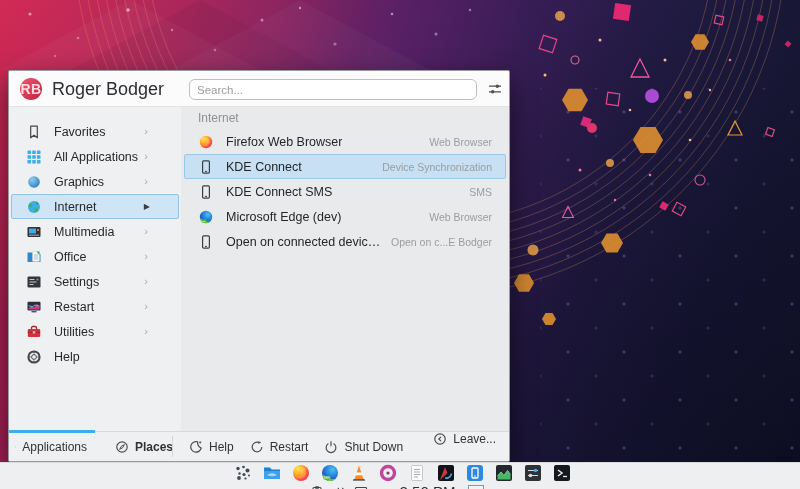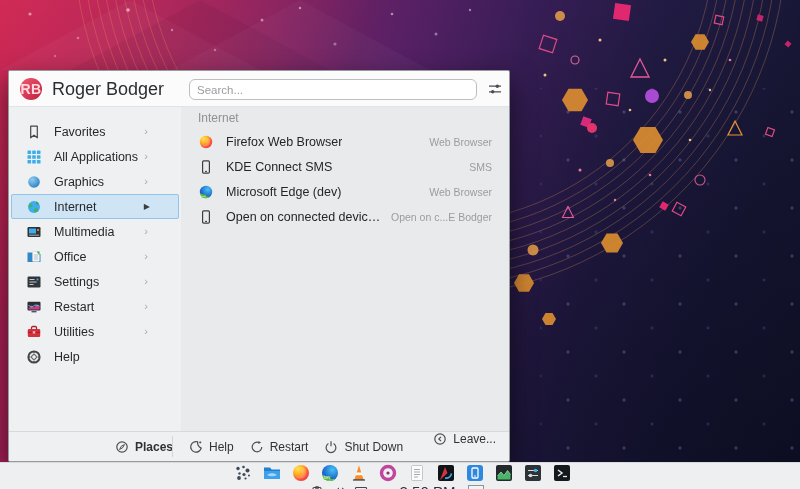--- a/index.html
+++ b/index.html
@@ -373,20 +373,30 @@
                   </radialGradient>
                 </defs>
                 <circle cx="8" cy="8" r="6.2" fill="url(#ffx)"></circle>
                 <path d="M8.2 3.2c2.3.3 3.9 2.2 3.9 4.6 0 2.7-2.1 4.6-4.5 4.6-1.6 0-3-.8-3.8-2 .9.6 2.3.7 3.3.1 1.3-.7 1.8-2 1.4-3.4-.3-1-.2-2.6-.3-3.9z" fill="rgba(255,255,255,.18)"></path>
               </svg>
           </span>
           <span class="ar-name">Firefox Web Browser</span>
           <span class="ar-sub">Web Browser</span>
         </div>
 
+        <div class="app-row sel">
+          <span class="ar-icon">
+            <svg viewBox="0 0 16 16" width="16" height="16">
+                <rect x="4.6" y="1.8" width="6.8" height="12.4" rx="1.1" fill="none" stroke="#3a3e42" stroke-width="1.2"></rect>
+                <path d="M7 12.4h2" stroke="#3a3e42" stroke-width="1"></path>
+              </svg>
+          </span>
+          <span class="ar-name">KDE Connect</span>
+          <span class="ar-sub">Device Synchronization</span>
+        </div>
 
         <div class="app-row">
           <span class="ar-icon">
             <svg viewBox="0 0 16 16" width="16" height="16">
                 <rect x="4.6" y="1.8" width="6.8" height="12.4" rx="1.1" fill="none" stroke="#3a3e42" stroke-width="1.2"></rect>
                 <path d="M7 12.4h2" stroke="#3a3e42" stroke-width="1"></path>
               </svg>
           </span>
           <span class="ar-name">KDE Connect SMS</span>
           <span class="ar-sub">SMS</span>
@@ -421,20 +431,31 @@
           </span>
           <span class="ar-name">Open on connected device via KDE Connect</span>
           <span class="ar-sub">Open on c...E Bodger</span>
         </div>
       </div>
 
     </div>
 
     <div class="pp-footer">
 
+      <div class="tab tab-apps active">
+        <svg width="14" height="14" viewBox="0 0 14 14">
+          <g fill="none" stroke="#4a4e52" stroke-width="1.2">
+            <rect x="1.8" y="1.8" width="4.2" height="4.2"></rect>
+              <rect x="8" y="1.8" width="4.2" height="4.2"></rect>
+            <rect x="1.8" y="8" width="4.2" height="4.2"></rect>
+              <rect x="8" y="8" width="4.2" height="4.2"></rect>
+          </g>
+        </svg>
+        <span>Applications</span>
+      </div>
 
       <div class="tab tab-places">
         <svg width="14" height="14" viewBox="0 0 14 14">
           <circle cx="7" cy="7" r="5.2" fill="none" stroke="#4a4e52" stroke-width="1.2"></circle>
           <path d="M4.6 9.4l1.7-3.1 3.1-1.7-1.7 3.1z" fill="none" stroke="#4a4e52" stroke-width="1"></path>
         </svg>
         <span>Places</span>
       </div>
 
       <div class="f-sep"></div>

